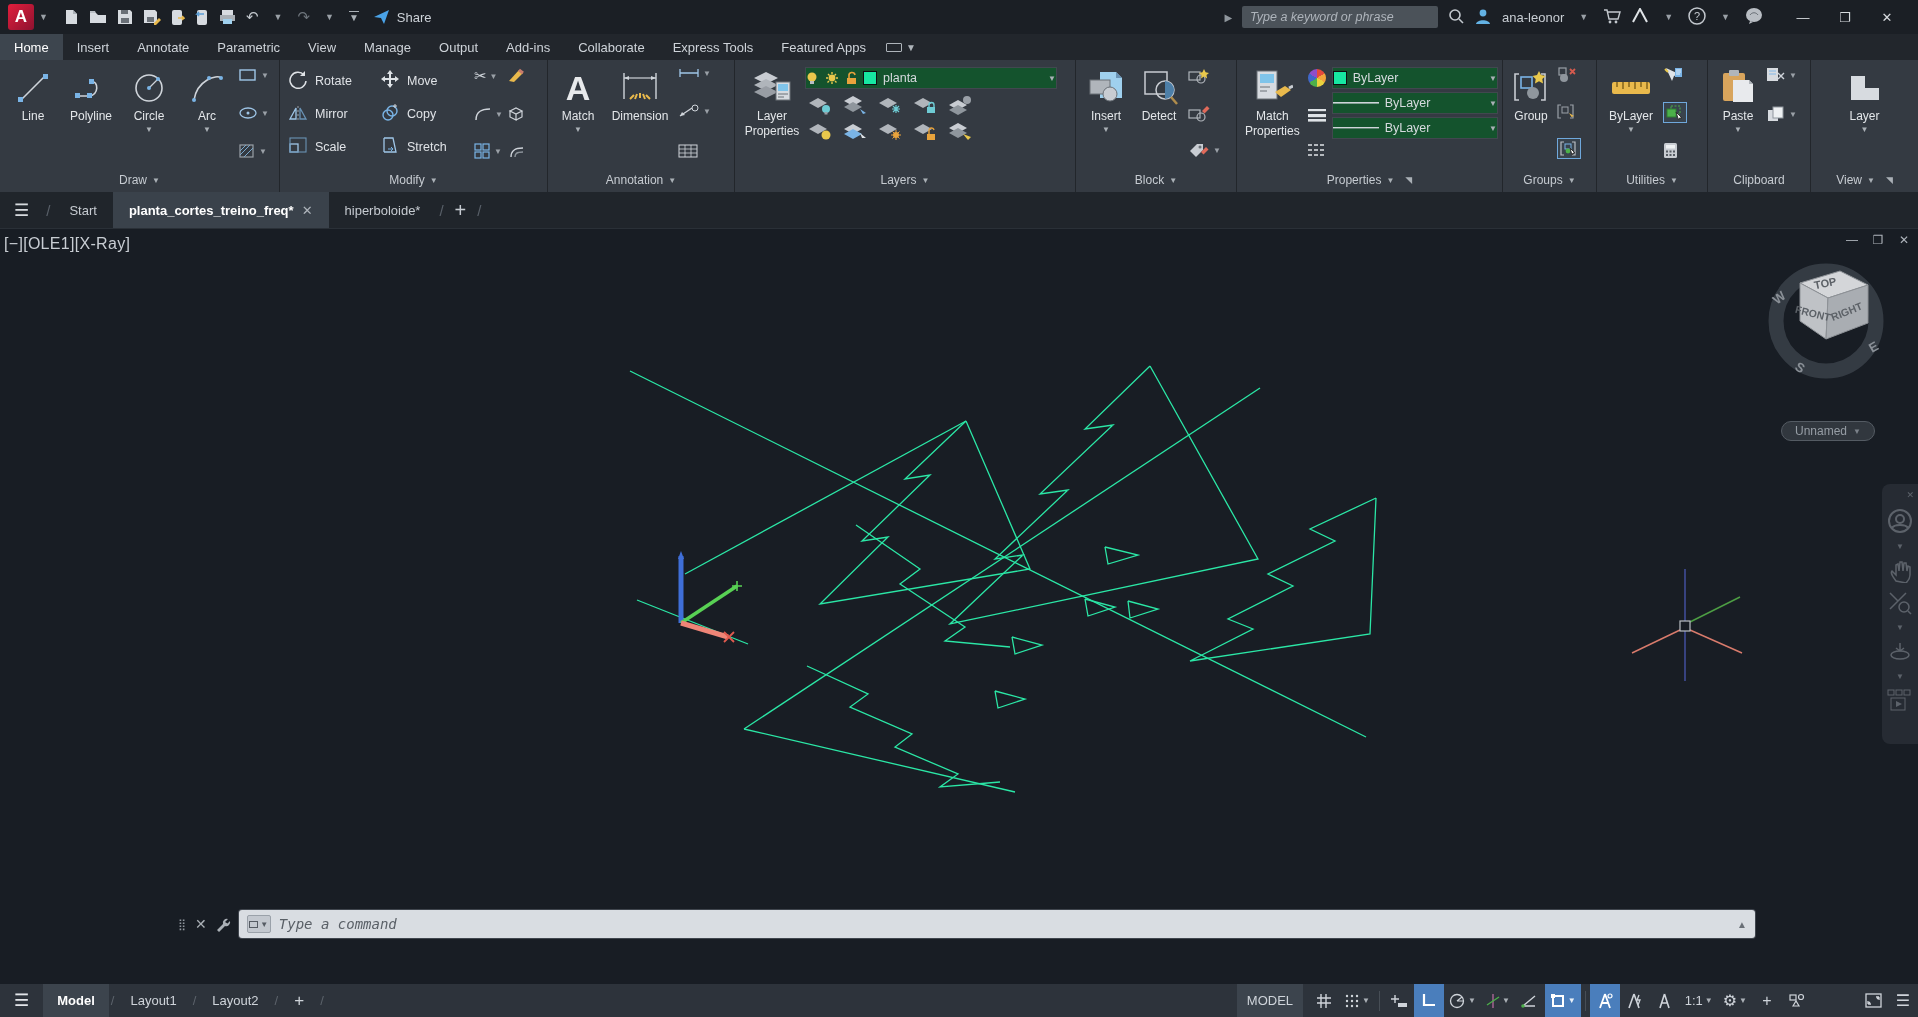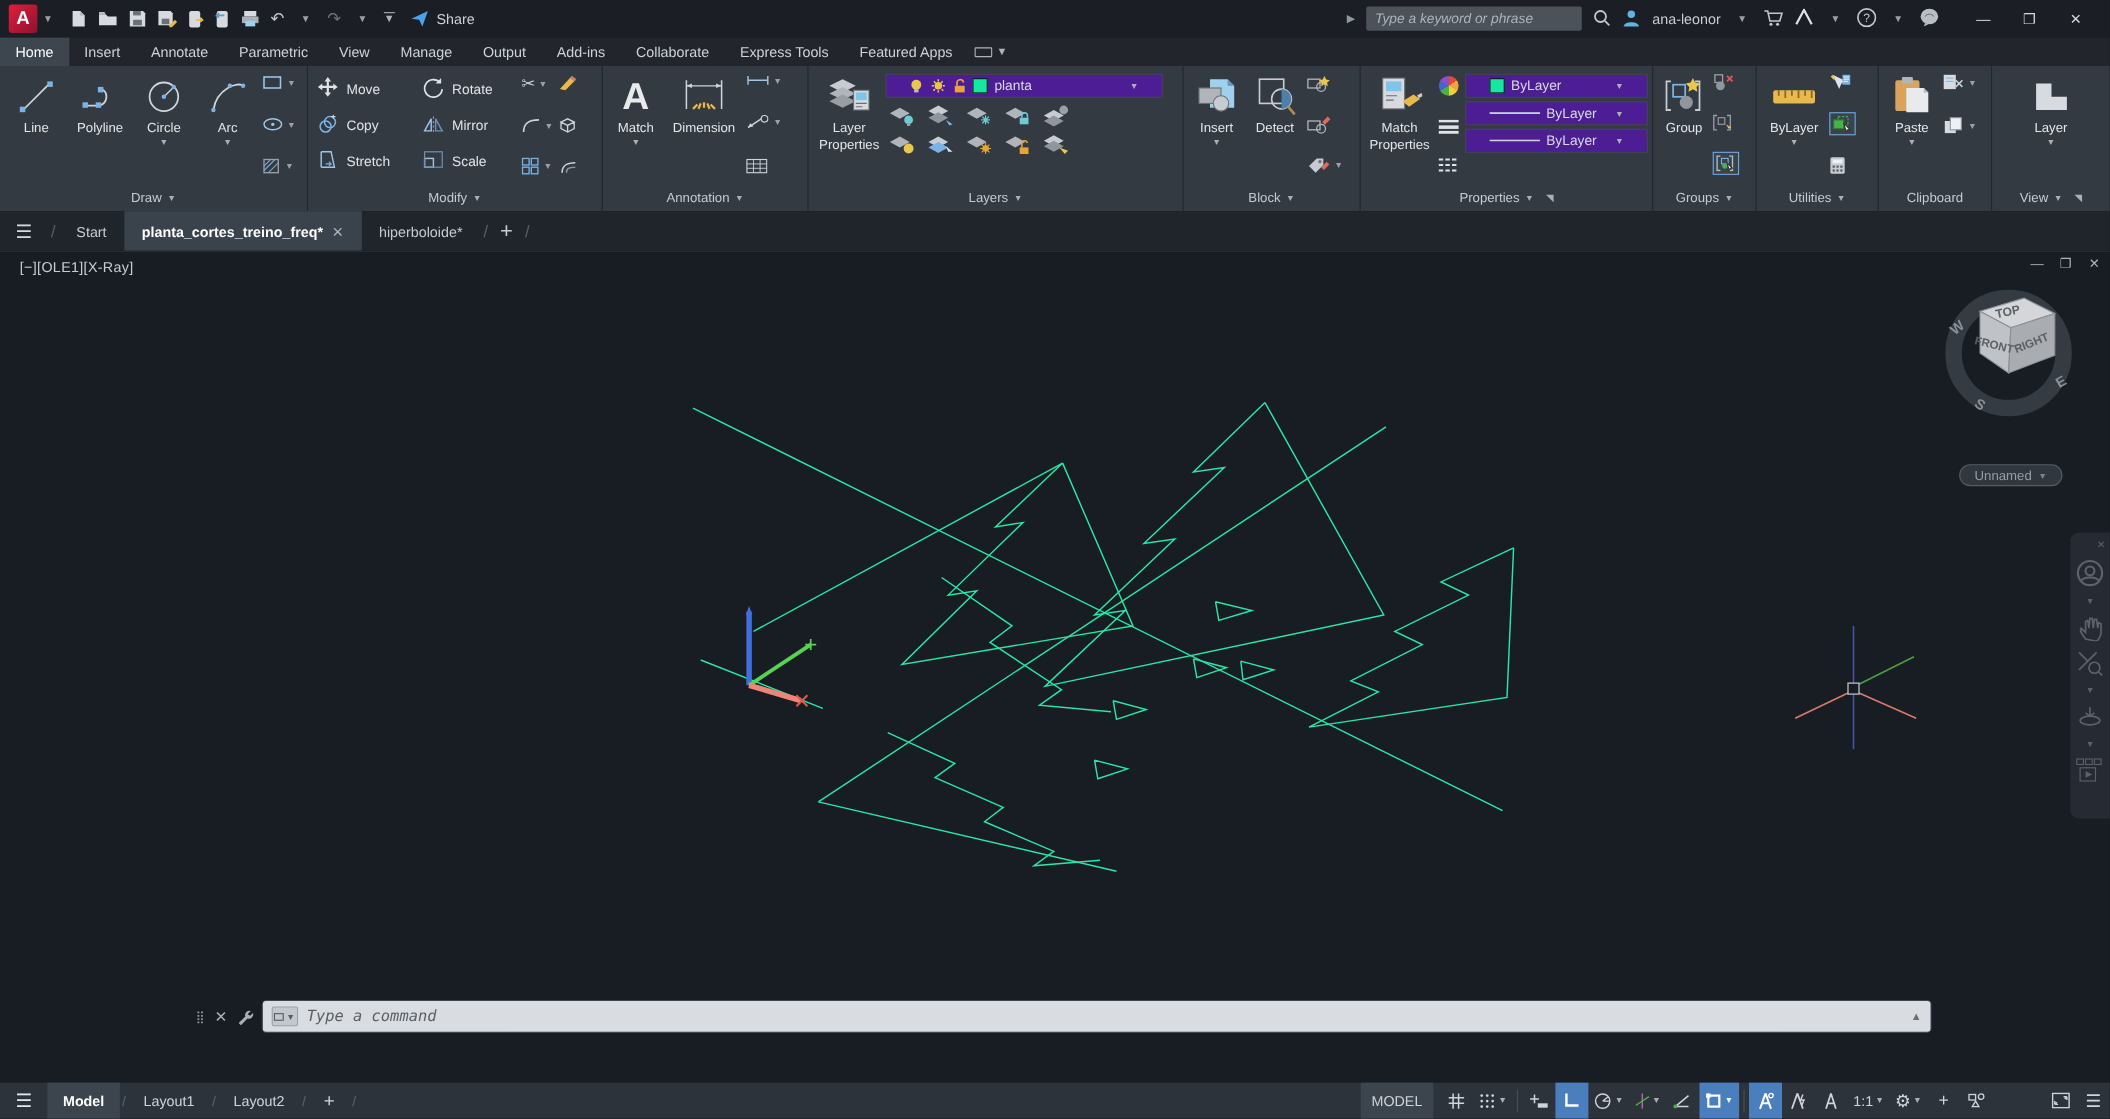--- a/index.html
+++ b/index.html
@@ -40,22 +40,22 @@
   .rb-label .exp { font-size:9px; color:#aab0b6; margin-left:6px; }
   .big-btn { width:58px; display:flex; flex-direction:column; align-items:center; color:#e3e6e9; font-size:12px;
     padding-top:4px; line-height:1.25; text-align:center; }
   .big-btn .bicon { height:42px; display:flex; align-items:center; justify-content:center; }
   .big-btn .bcar { font-size:8px; color:#aab0b6; margin-top:1px; }
   .sm-col { display:flex; flex-direction:column; justify-content:space-between; height:100px; padding:4px 2px; }
   .sm-item { display:flex; align-items:center; gap:3px; color:#c9ced4; }
   .sm-item .car { font-size:8px; color:#9aa0a7; }
   .mod-col { display:flex; flex-direction:column; justify-content:space-between; height:100px; padding:6px 4px; }
   .mod-item { display:flex; align-items:center; gap:7px; font-size:12.5px; color:#e0e3e7; white-space:nowrap; }
-  .dd { background:#4c1d95; border:1px solid #41484f; height:22px; display:flex; align-items:center;
-    font-size:12.5px; color:#d6dade; padding:0 21px; gap:6px;text-align:center; }
+  .dd { background:#14532d; border:1px solid #41484f; height:22px; display:flex; align-items:center;
+    font-size:12.5px; color:#d6dade; padding:0 0; gap:6px;text-align:center; }
   .dd .ddcar { margin-left:auto; font-size:8px; color:#aab0b6; }
   .swatch { width:14px; height:14px; background:#17e8a1; border:1px solid #0e0f11; }
   .lrow { display:flex; gap:9px; align-items:center; margin-top:6px; padding-left:2px; }
   .prop-col { display:flex; flex-direction:column; gap:3px; padding-top:4px; width:170px; }
   .icol { display:flex; flex-direction:column; justify-content:space-between; height:96px; padding:6px 5px 2px 3px; align-items:center; }
   .cwheel { width:18px; height:18px; border-radius:50%;
     background:conic-gradient(#e5493c 0 16%, #f2a33c 16% 33%, #ead23e 33% 50%, #4cb04a 50% 66%, #3f68c9 66% 83%, #8e4ec9 83% 100%); }
   .hl-box { border:1px solid #6fa8dc; background:#39434d; }
 
   
@@ -63,21 +63,21 @@
   .ft-burger { padding:0 14px; color:#d6dade; font-size:17px; }
   .ft-slash { color:#596069; font-size:15px; padding:0 3px; }
   .ftab { padding:0 16px; height:36px; display:flex; align-items:center; gap:8px; }
   .ftab.active { background:#3a424b; color:#fff; font-weight:bold; }
   .ftab .x { font-weight:normal; color:#aeb4bb; font-size:13px; }
   .ft-plus { color:#c6cbd1; font-size:20px; padding:0 8px; }
 
   
   .canvas { position:relative; height:756px; background:#181d24; border-top:1px solid #2a3037; }
   #geom { position:absolute; left:0; top:0; }
-  .vp-label { position:absolute; left:18px; top:6px; color:#c8cdd3; font-size:13px; letter-spacing:.3px; }
+  .vp-label { position:absolute; left:4px; top:6px; color:#c8cdd3; font-size:16px; letter-spacing:.3px; }
   .dw-controls { position:absolute; right:6px; top:4px; display:flex; gap:10px; color:#aeb4bb; font-size:12px; }
   .dw-controls span { width:16px; text-align:center; }
 
   
   .viewcube { position:absolute; right:22px; top:28px; width:136px; text-align:center; }
   .vc-pill { margin:24px auto 0; width:94px; height:20px; border:1px solid #545b63; border-radius:10px;
     background:rgba(56,62,69,.8); color:#969da5; font-size:12px; display:flex; align-items:center; justify-content:center; gap:6px; }
   .vc-pill .car { font-size:8px; color:#7b828a; }
 
   
@@ -329,20 +329,44 @@
       </div>
     </div>
     <div class="rb-label">
         <span>Draw</span>
         <span class="car">▼</span>
       </div>
   </div>
 
   <div class="rb-panel" style="width:268px">
     <div class="rb-body">
+      <div class="mod-col" style="width:92px">
+        <div class="mod-item">
+            <span><svg width="20" height="20">
+                <path d="M16 6a8 8 0 1 0 2 6" fill="none" stroke="#dfe3e7" stroke-width="1.5"></path>
+                <path d="M17 2v5h-5z" fill="#dfe3e7"></path>
+              </svg></span>
+            <span>Rotate</span>
+          </div>
+        <div class="mod-item">
+            <span><svg width="20" height="18">
+                <path d="M8 15L8 15 2 15 8 4z" fill="none" stroke="#9fc6e8" stroke-width="1.3"></path>
+                <path d="M12 15l6 0-6-11z" fill="none" stroke="#6a93b5" stroke-width="1.3"></path>
+                <path d="M10 2v14" stroke="#9aa0a7" stroke-dasharray="2 2"></path>
+              </svg></span>
+            <span>Mirror</span>
+          </div>
+        <div class="mod-item">
+            <span><svg width="20" height="18">
+                <rect x="2" y="8" width="8" height="8" fill="none" stroke="#9fc6e8" stroke-width="1.3"></rect>
+                <rect x="2" y="2" width="16" height="14" fill="none" stroke="#6a93b5" stroke-width="1.1"></rect>
+              </svg></span>
+            <span>Scale</span>
+          </div>
+      </div>
       <div class="mod-col" style="width:96px">
         <div class="mod-item">
             <span><svg width="20" height="20">
                 <path d="M10 1l3 4h-2v4h4V7l4 3-4 3v-2h-4v4h2l-3 4-3-4h2v-4H5v2l-4-3 4-3v2h4V5H7z" fill="#dfe3e7"></path>
               </svg></span>
             <span>Move</span>
           </div>
         <div class="mod-item">
             <span><svg width="20" height="18">
                 <circle cx="8" cy="11" r="5" fill="none" stroke="#7ab4e6" stroke-width="1.4"></circle>
@@ -350,44 +374,20 @@
                 <path d="M13 2h4m-2-2v4" stroke="#cfd4da"></path>
               </svg></span>
             <span>Copy</span>
           </div>
         <div class="mod-item">
             <span><svg width="20" height="18">
                 <path d="M4 2v14M4 2h9l3 14H4" fill="none" stroke="#9fc6e8" stroke-width="1.3"></path>
                 <path d="M8 13l5 0-2-2m2 2l-2 2" stroke="#7ab4e6" fill="none"></path>
               </svg></span>
             <span>Stretch</span>
-          </div>
-      </div>
-      <div class="mod-col" style="width:92px">
-        <div class="mod-item">
-            <span><svg width="20" height="20">
-                <path d="M16 6a8 8 0 1 0 2 6" fill="none" stroke="#dfe3e7" stroke-width="1.5"></path>
-                <path d="M17 2v5h-5z" fill="#dfe3e7"></path>
-              </svg></span>
-            <span>Rotate</span>
-          </div>
-        <div class="mod-item">
-            <span><svg width="20" height="18">
-                <path d="M8 15L8 15 2 15 8 4z" fill="none" stroke="#9fc6e8" stroke-width="1.3"></path>
-                <path d="M12 15l6 0-6-11z" fill="none" stroke="#6a93b5" stroke-width="1.3"></path>
-                <path d="M10 2v14" stroke="#9aa0a7" stroke-dasharray="2 2"></path>
-              </svg></span>
-            <span>Mirror</span>
-          </div>
-        <div class="mod-item">
-            <span><svg width="20" height="18">
-                <rect x="2" y="8" width="8" height="8" fill="none" stroke="#9fc6e8" stroke-width="1.3"></rect>
-                <rect x="2" y="2" width="16" height="14" fill="none" stroke="#6a93b5" stroke-width="1.1"></rect>
-              </svg></span>
-            <span>Scale</span>
           </div>
       </div>
       <div class="sm-col">
         <div class="sm-item">
             <span style="color:#cfd4da;font-size:15px;">✂</span>
             <span class="car">▼</span>
           </div>
         <div class="sm-item">
             <svg width="18" height="14">
               <path d="M2 13 C2 4 8 2 16 2" fill="none" stroke="#cfd4da" stroke-width="1.5"></path>

